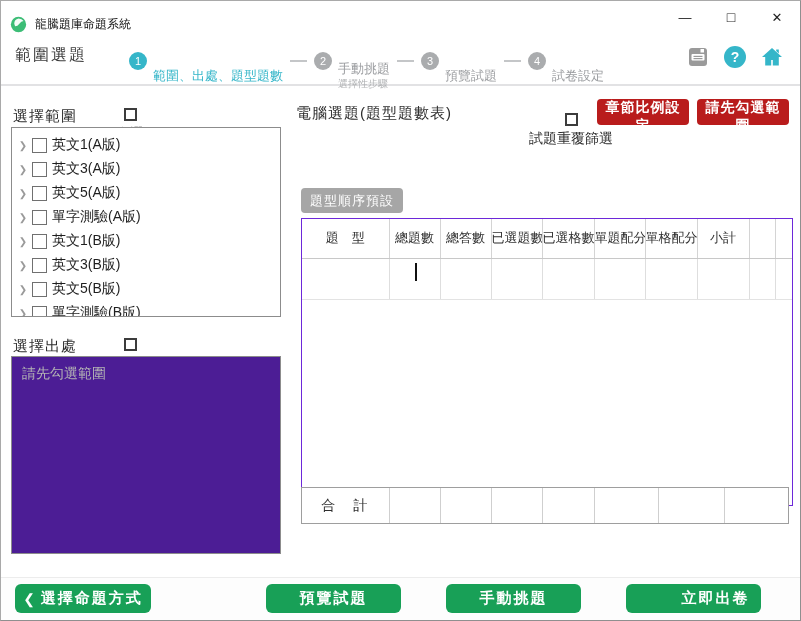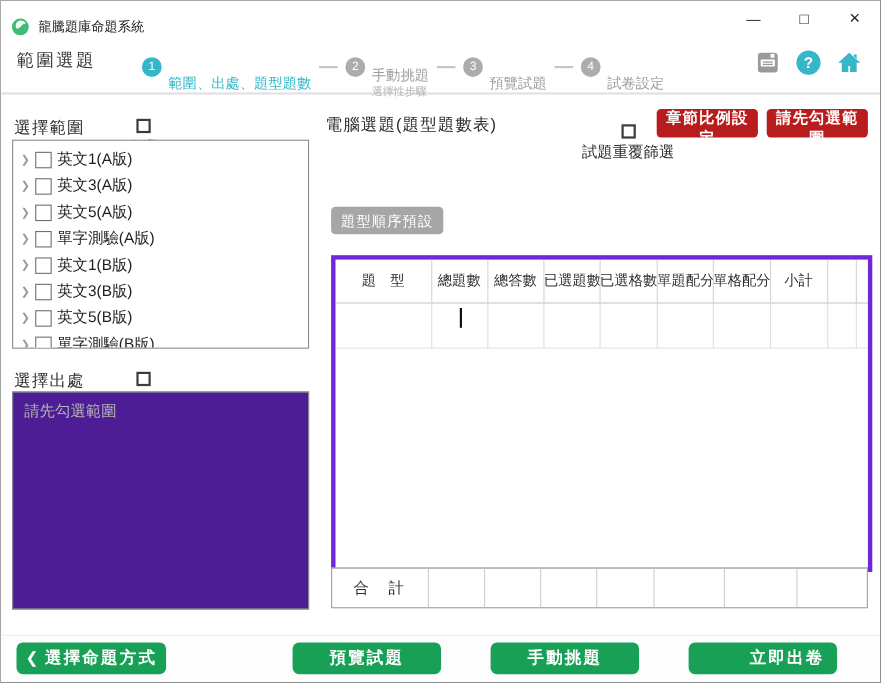--- a/index.html
+++ b/index.html
@@ -43,27 +43,27 @@
   .tree-item { display:flex; align-items:center; height:24px; }
   .twisty { width:14px; font-size:10px; color:#9a9a9a; text-align:center; flex:0 0 auto; }
   .tree-chk { width:15px; height:15px; border:1px solid #707070; background:#fff; margin:0 5px 0 2px; flex:0 0 auto; }
   .tree-label { font-size:14px; color:#1f1f1f; white-space:nowrap; }
   .source-box { position:absolute; left:10px; top:355px; width:270px; height:198px; border:1px solid #8c8c8c; background:#4c1d95; padding:8px 10px; }
   .placeholder { font-size:14px; color:#b4b4b4; }
   
   .right-title { position:absolute; left:295px; top:103px; font-size:15px; color:#2d2d2d; letter-spacing:1px; }
   .green-btn { position:absolute; height:26px; background:#b91c1c; color:#fff; border:none; border-radius:4px; font-size:14px; font-weight:bold; font-family:inherit; letter-spacing:1px; padding:0 8px; cursor:default; }
   .gray-btn { position:absolute; left:300px; top:187px; height:25px; background:#a6a6a6; color:#fff; border:none; border-radius:4px; font-size:13px; font-family:inherit; letter-spacing:1px; padding:0 9px; cursor:default; }
-  .table-wrap { position:absolute; left:300px; top:217px; width:492px; height:288px; border:4px solid #6d28d9; background:#fff; overflow:hidden;margin-top:14px; }
+  .table-wrap { position:absolute; left:300px; top:217px; width:492px; height:288px; border:1px solid #6d28d9; background:#fff; overflow:hidden; }
   table.qtable { border-collapse:collapse; table-layout:fixed; width:100%; }
   table.qtable th { height:39px; font-size:13px; font-weight:normal; color:#2f2f2f; text-align:center; border-right:1px solid #d4d4d4; border-bottom:1px solid #c8c8c8; overflow:hidden; white-space:nowrap; }
   table.qtable td { height:41px; border-right:1px solid #dedede; border-bottom:1px solid #e3e3e3; position:relative; }
   table.qtable th:last-child, table.qtable td:last-child { border-right:none; }
   .caret { position:absolute; left:50%; top:4px; width:2px; height:18px; background:#111; }
-  .total-wrap { position:absolute; left:300px; top:515px; width:488px; height:37px; border:1px solid #9e9e9e; background:#fff; }
+  .total-wrap { position:absolute; left:300px; top:486px; width:488px; height:37px; border:1px solid #9e9e9e; background:#fff; }
   table.ttable { border-collapse:collapse; table-layout:fixed; width:100%; height:35px; }
   table.ttable td { border-right:1px solid #cfcfcf; font-size:14px; color:#2f2f2f; text-align:center; letter-spacing:2px; }
   table.ttable td:last-child { border-right:none; }
   
   .footer { position:absolute; left:0; top:576px; width:100%; height:45px; border-top:1px solid #ececec; background:#fdfdfd; }
   .footer-btn { position:absolute; top:6px; height:29px; background:#18a057; color:#fff; border:none; border-radius:6px; font-size:15px; font-weight:bold; font-family:inherit; letter-spacing:2px; cursor:default; display:flex; align-items:center; justify-content:center; gap:6px; }
   .back-chevron { font-size:14px; font-weight:bold; letter-spacing:0; }
 </style>
 </head>
 <body>

